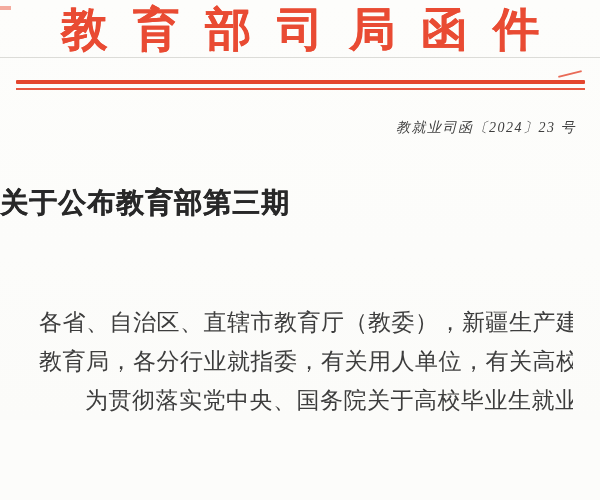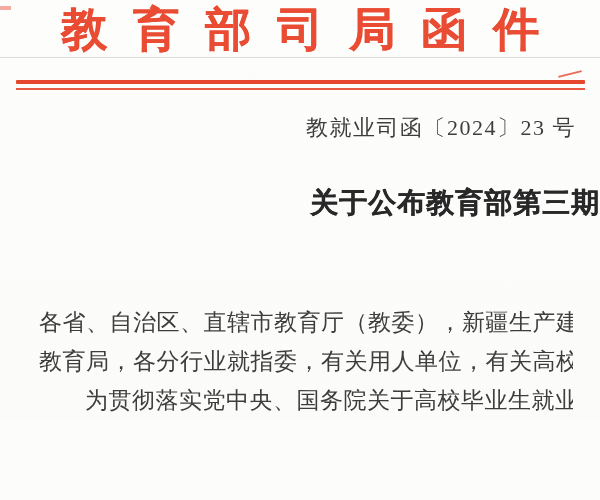--- a/index.html
+++ b/index.html
@@ -68,32 +68,33 @@
     width: 24px; height: 2px;
     background: #e4462e;
     transform: rotate(-14deg);
     opacity: 0.8;
   }
 
   
   .doc-number {
     position: absolute;
     top: 114px; right: 24px;
-    font-size: 22px;
+    font-size: 14px;
     line-height: 28px;
     letter-spacing: 1.5px;
     color: #3e3e3e;
     white-space: nowrap;
+    font-style: italic;
   }
 
   
   .title {
     position: absolute;
     top: 184px; left: 0; right: 0;
-    text-align: right;
+    text-align: left;
     font-size: 28px;
     line-height: 37px;
     font-weight: bold;
     color: #282828;
     letter-spacing: 1px;
     text-shadow: 0.4px 0 0 #282828;
   }
 
   
   .body-block {

